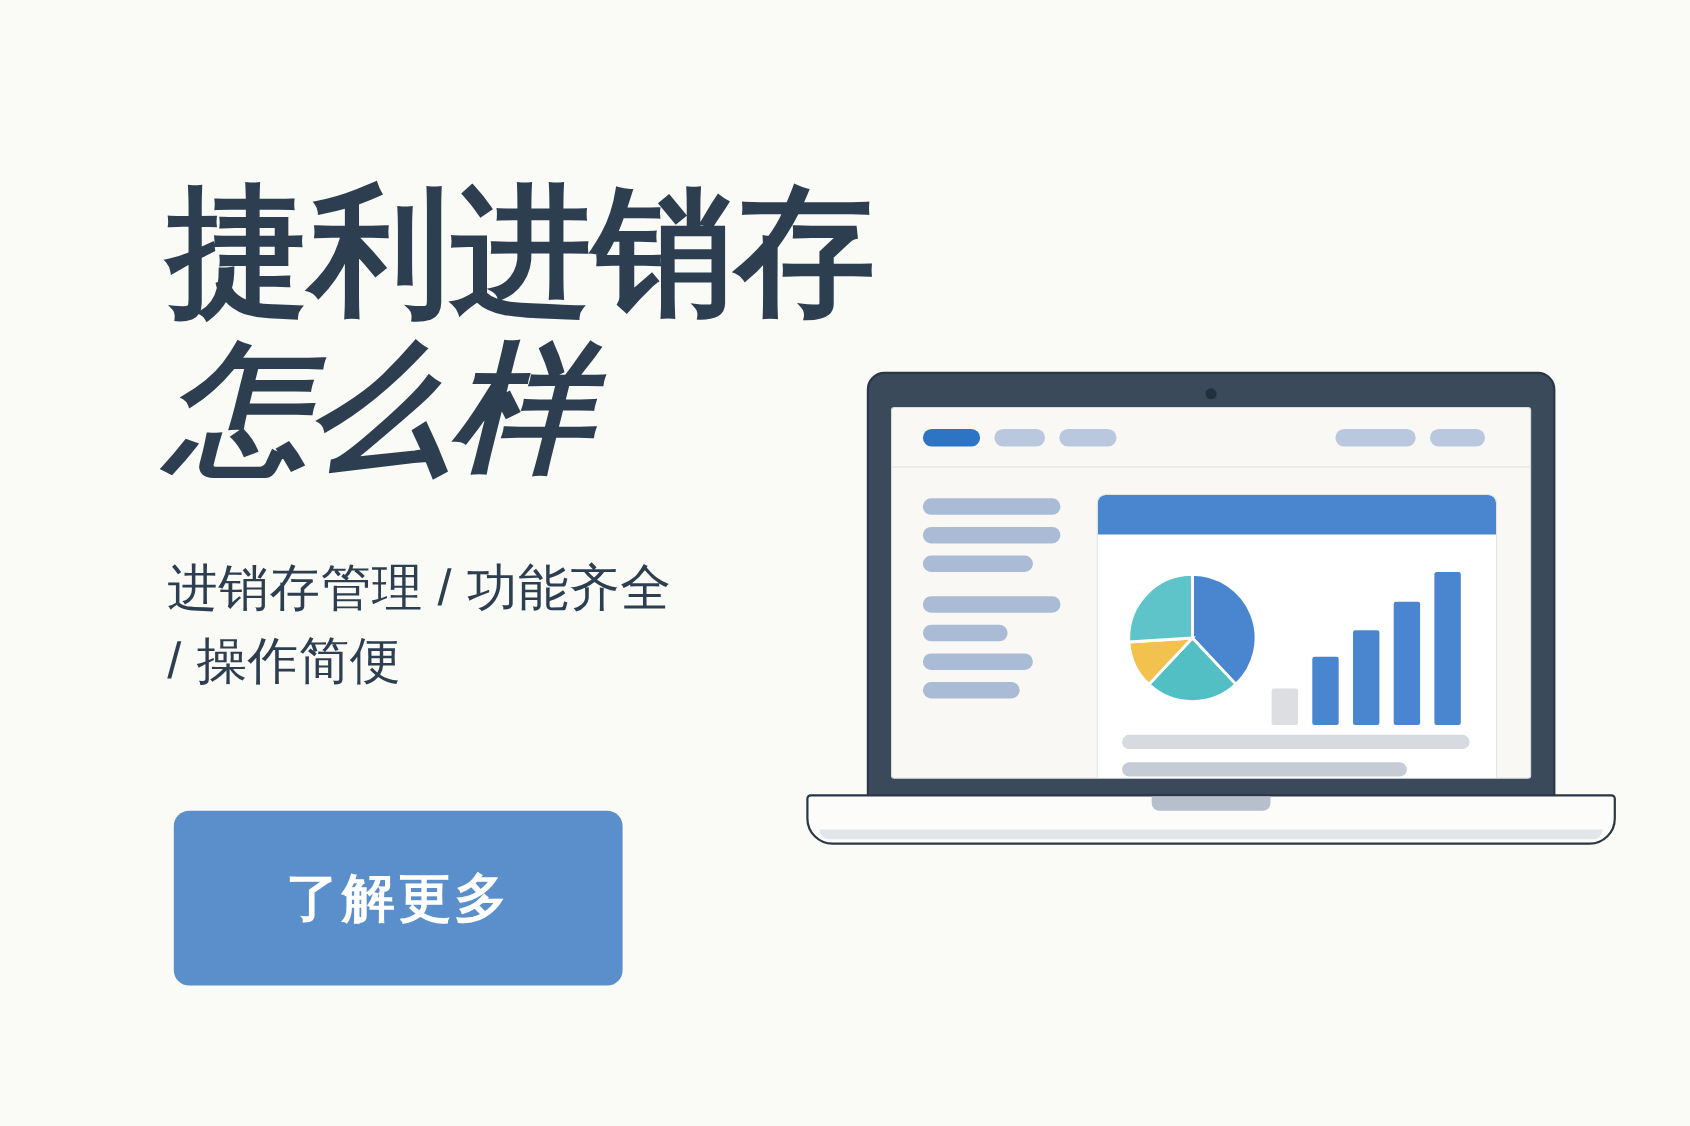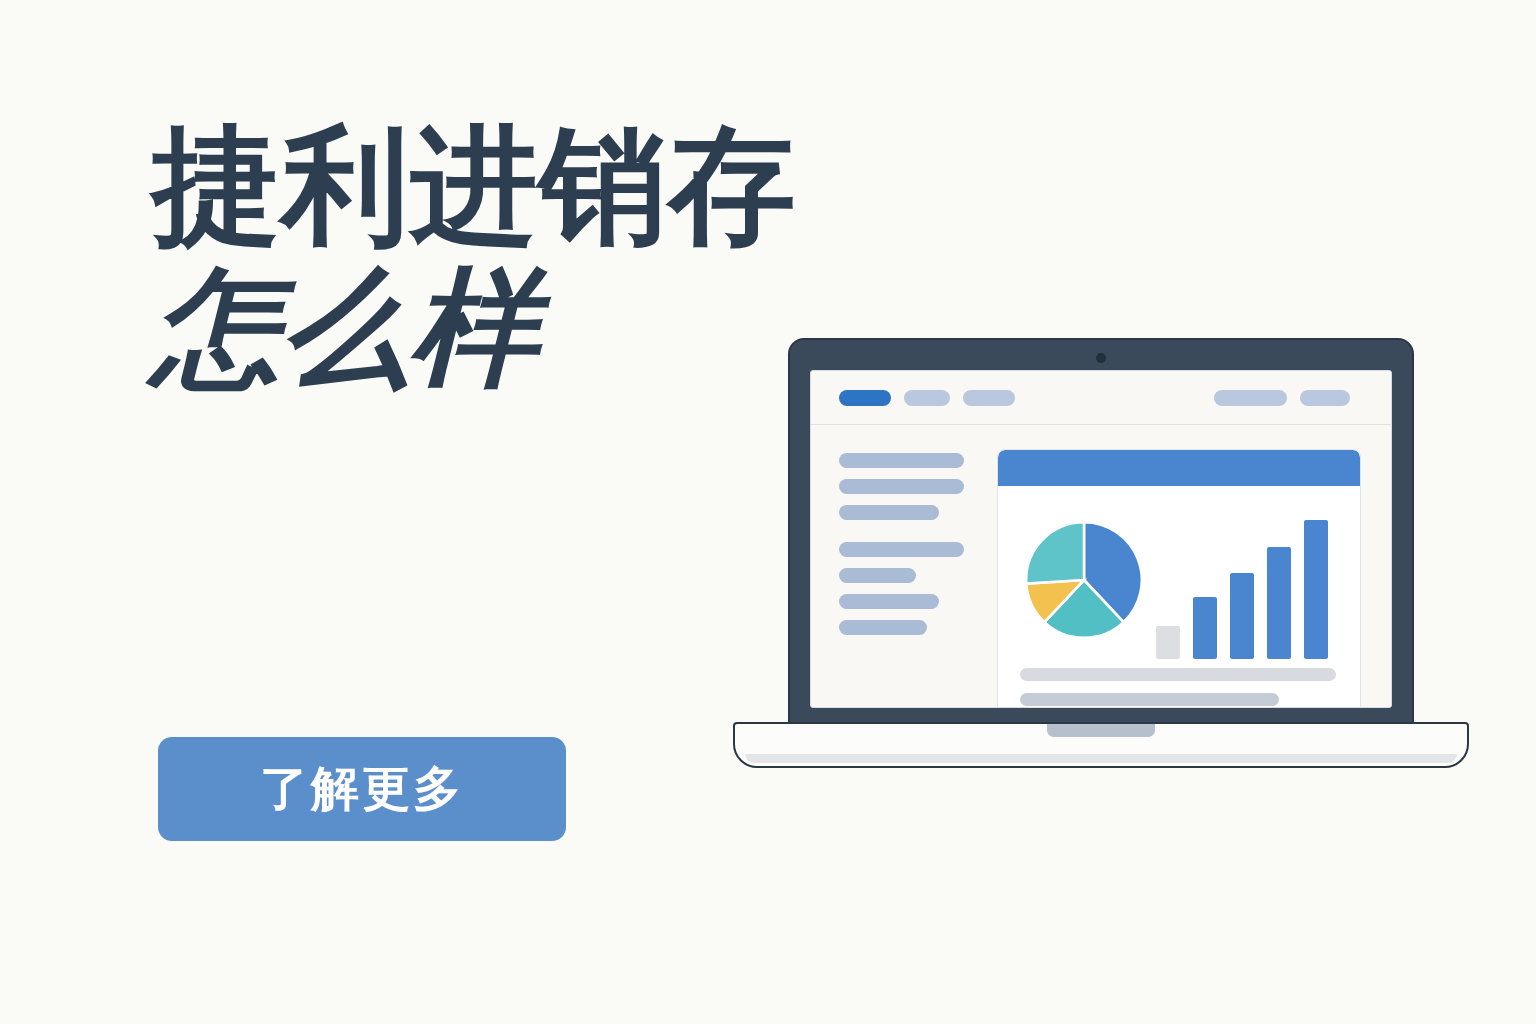--- a/index.html
+++ b/index.html
@@ -33,40 +33,41 @@
     width: 620px;
   }
 
   .headline {
     color: #2C3E50;
     font-size: 128px;
     font-weight: 700;
     line-height: 1.16;
     letter-spacing: 1px;
     white-space: nowrap;
+    margin-top: 44px;
   }
 
   .headline-line-2 { margin-top: -6px; font-style: italic; }
 
   .subtitle {
     margin-top: 54px;
     color: #2C3E50;
     font-size: 46px;
     font-weight: 500;
     line-height: 1.44;
     letter-spacing: 0.5px;
     max-width: 580px;
   }
 
   .cta-button {
     position: absolute;
     left: 158px;
     top: 737px;
     width: 408px;
-    height: 104px;
+    height: 159px;
     background: #5B8FCC;
     border: none;
     border-radius: 14px;
     color: #FFFFFF;
     font-family: inherit;
     font-size: 48px;
     font-weight: 700;
     letter-spacing: 3px;
     cursor: pointer;
     display: flex;
@@ -262,20 +263,24 @@
   }
 </style>
 </head>
 <body>
 
 <div class="banner">
 
   <div class="left-col">
     <div class="headline">捷利进销存</div>
     <div class="headline headline-line-2">怎么样</div>
+    <div class="subtitle">
+      <div>进销存管理 / 功能齐全</div>
+      <div>/ 操作简便</div>
+    </div>
   </div>
 
   <button class="cta-button">了解更多</button>
 
   <div class="laptop">
 
     <div class="laptop-lid">
       <span class="webcam"></span>
 
       <div class="screen">

